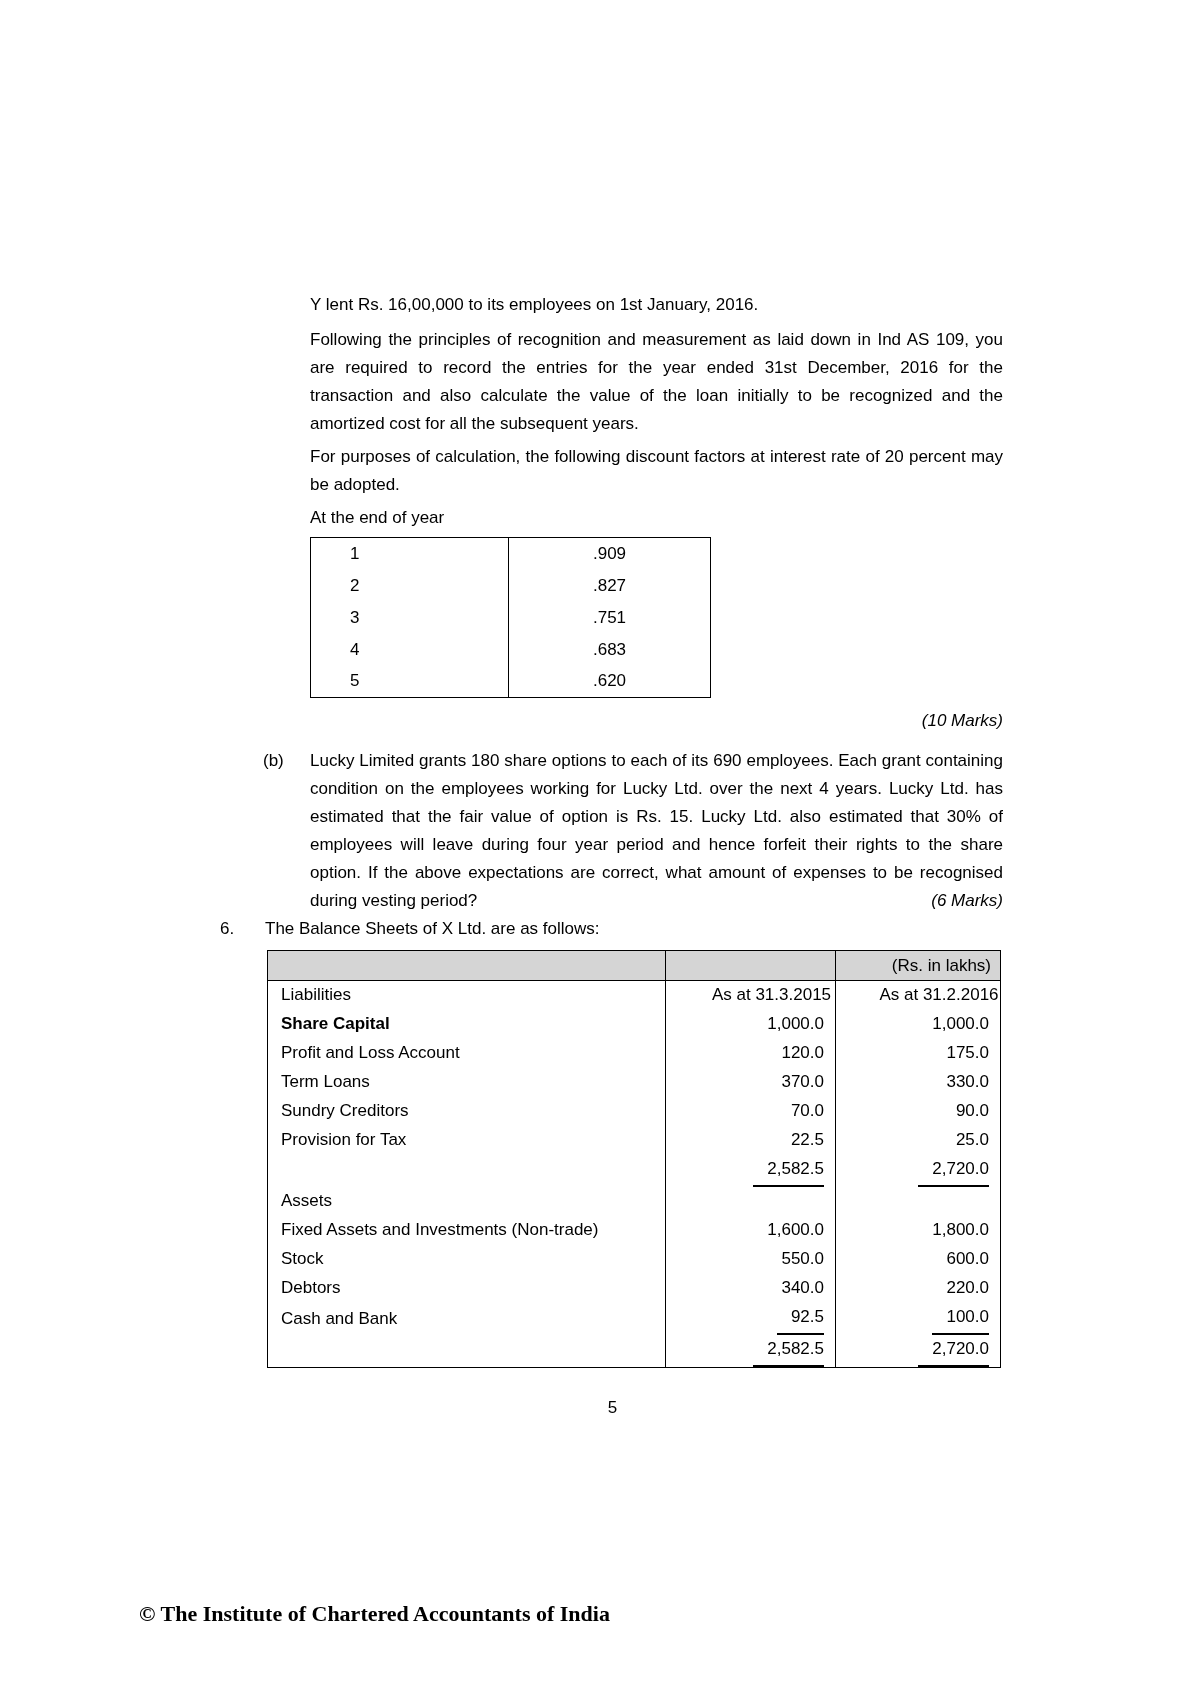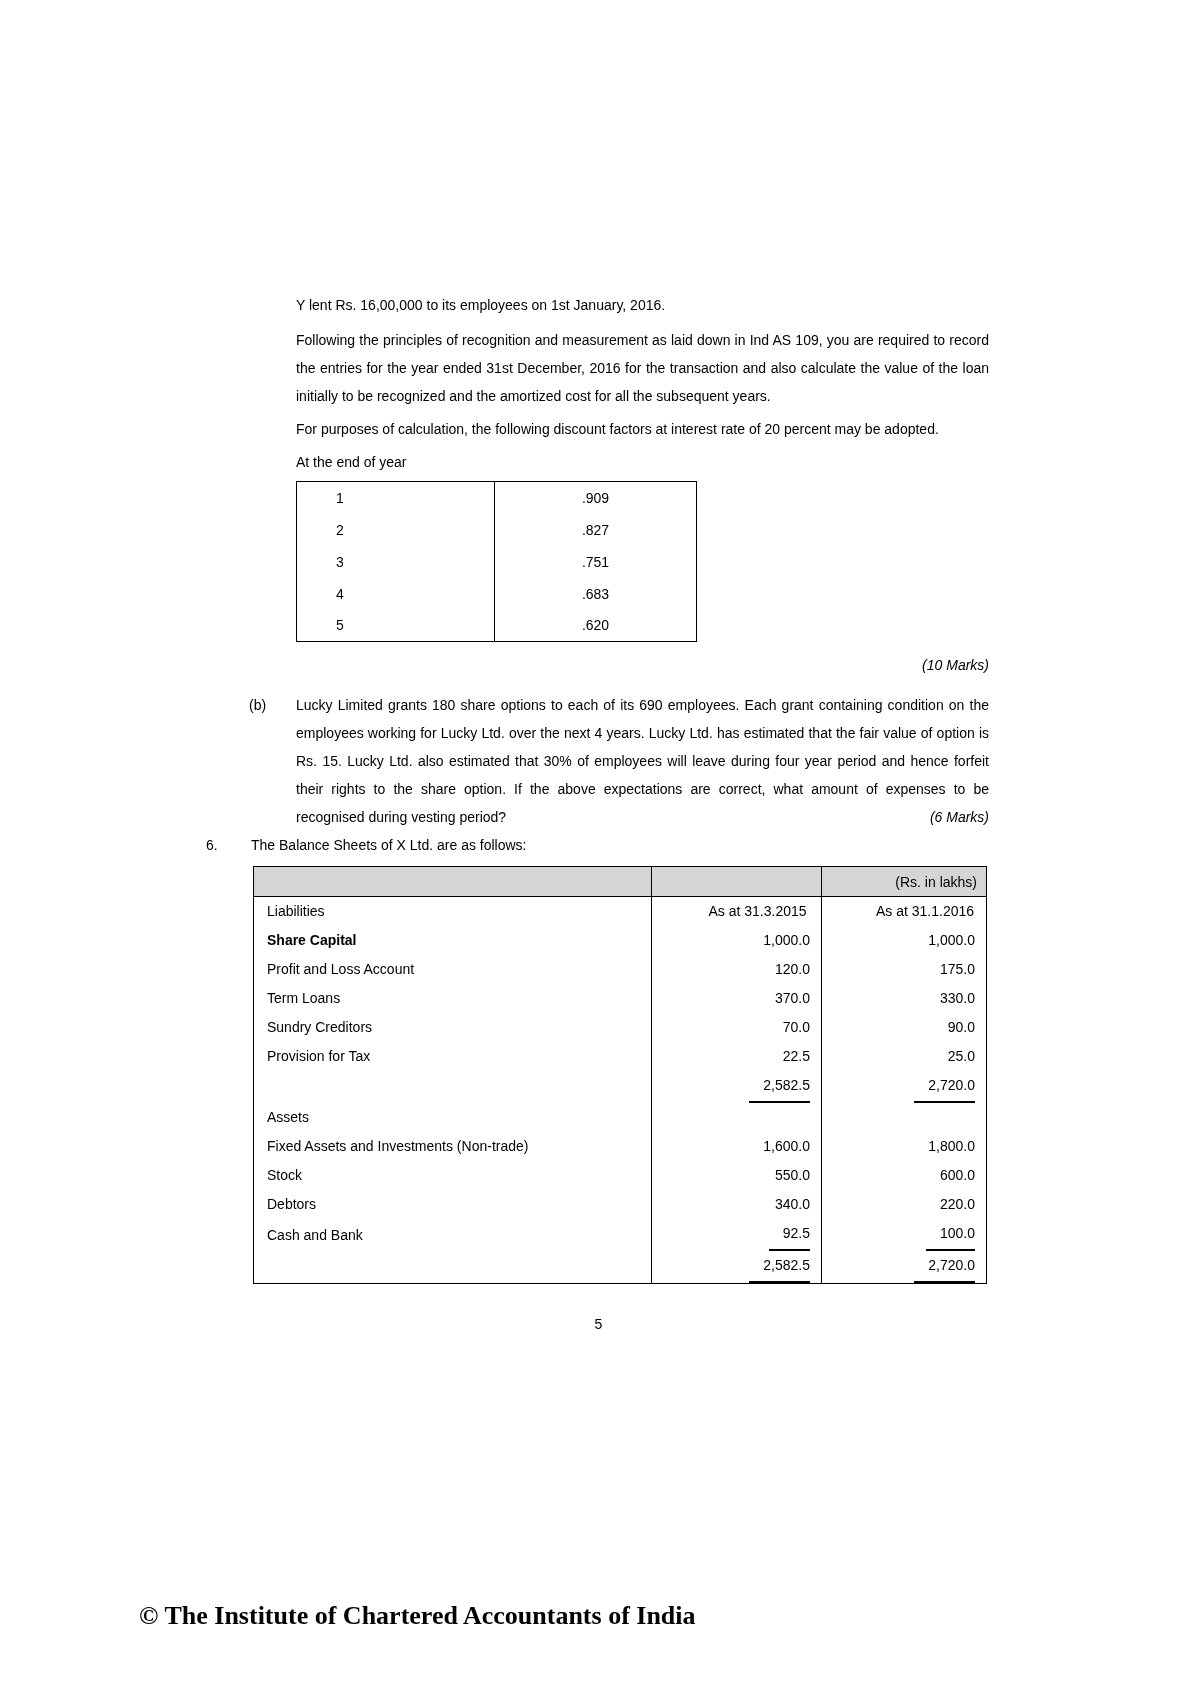--- a/index.html
+++ b/index.html
@@ -3,21 +3,21 @@
 <meta charset="utf-8">
 <style>
   * { margin:0; padding:0; box-sizing:border-box; }
   html,body { background:#ffffff; }
   body {
     width:1191px; height:1684px;
     font-family:"Liberation Sans","DejaVu Sans",sans-serif;
     color:#000;
   }
   .page { position:relative; width:1191px; height:1684px; background:#fff; overflow:hidden; }
-  .content { position:absolute; left:206px; top:0; width:785px; font-size:14px; line-height:28px; }
+  .content { position:absolute; left:220px; top:0; width:785px; font-size:17px; line-height:28px; }
 
   .para { margin-left:90px; width:693px; }
   .p1 { margin-top:291px; }
   .p2 { margin-top:7px;  text-align:justify; }
   .p3 { margin-top:5px;  text-align:justify; }
   .p4 { margin-top:5px; }
 
   
   .dtable { margin:5px 0 0 90px; border-collapse:collapse; width:400px; table-layout:fixed; }
   .dtable, .dtable td { border:1.5px solid #000; }
@@ -50,21 +50,21 @@
   .btable td.right { text-align:right; padding-right:9px; }
   .btable tr.total-row td { height:31px;margin-top:22px; }
   .bold { font-weight:bold; }
   .uline { display:inline-block; border-bottom:2px solid #000; padding:0 0 2px 14px; }
 
   .page-num { margin-top:26px; text-align:center; }
 
   .footer {
     position:absolute; left:139px; top:1601px;
     font-family:"Liberation Serif","DejaVu Serif",serif;
-    font-weight:bold; font-size:26px;
+    font-weight:bold; font-size:22px;
   }
 </style>
 </head>
 <body>
 
 <div class="page">
   <div class="content">
 
     <p class="para p1">Y lent Rs. 16,00,000 to its employees on 1st January, 2016.</p>
     <p class="para p2">Following the principles of recognition and measurement as laid down in Ind AS 109, you are required to record the entries for the year ended 31st December, 2016 for the transaction and also calculate the value of the loan initially to be recognized and the amortized cost for all the subsequent years.</p>
@@ -117,21 +117,21 @@
         </colgroup>
       <tbody>
           <tr class="shade-row">
         <td class="lbl"></td>
         <td></td>
         <td class="right">(Rs. in lakhs)</td>
       </tr>
       <tr>
         <td class="lbl">Liabilities</td>
         <td class="center">As at 31.3.2015</td>
-        <td class="center">As at 31.1.2016</td>
+        <td class="center">As at 31.2.2016</td>
       </tr>
       <tr>
         <td class="lbl bold">Share Capital</td>
         <td class="num">1,000.0</td>
         <td class="num">1,000.0</td>
       </tr>
       <tr>
         <td class="lbl">Profit and Loss Account</td>
         <td class="num">120.0</td>
         <td class="num">175.0</td>

